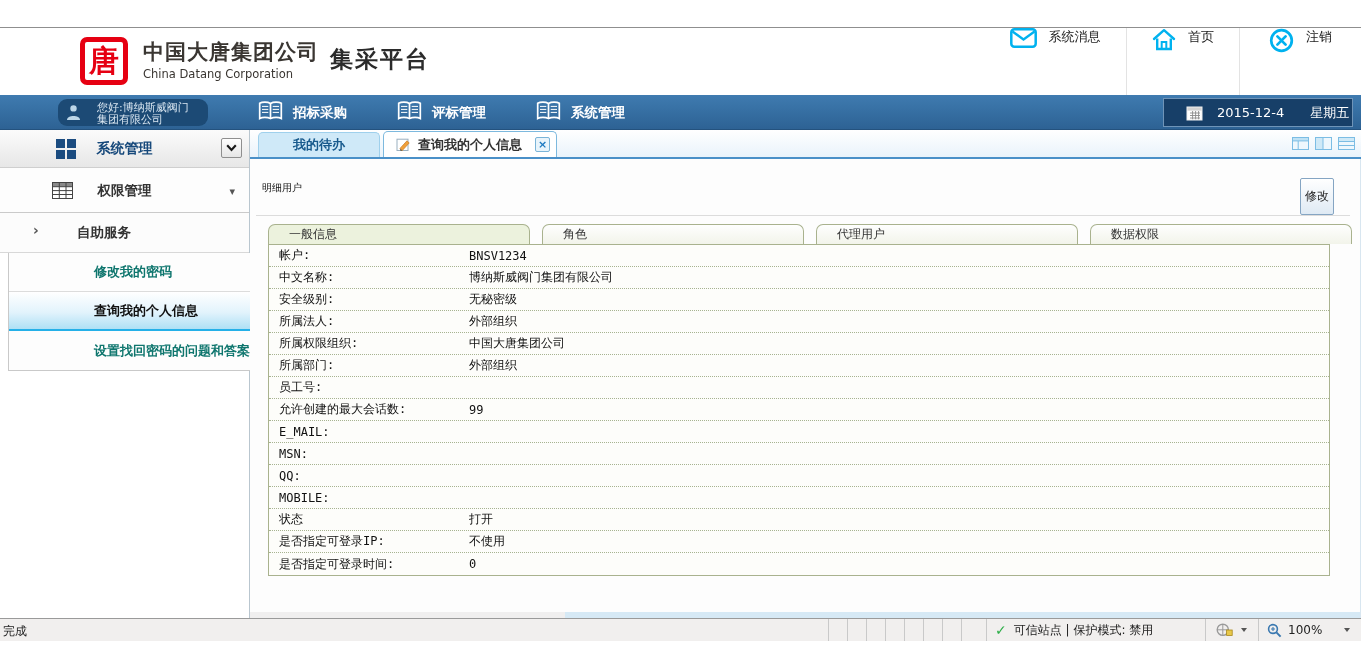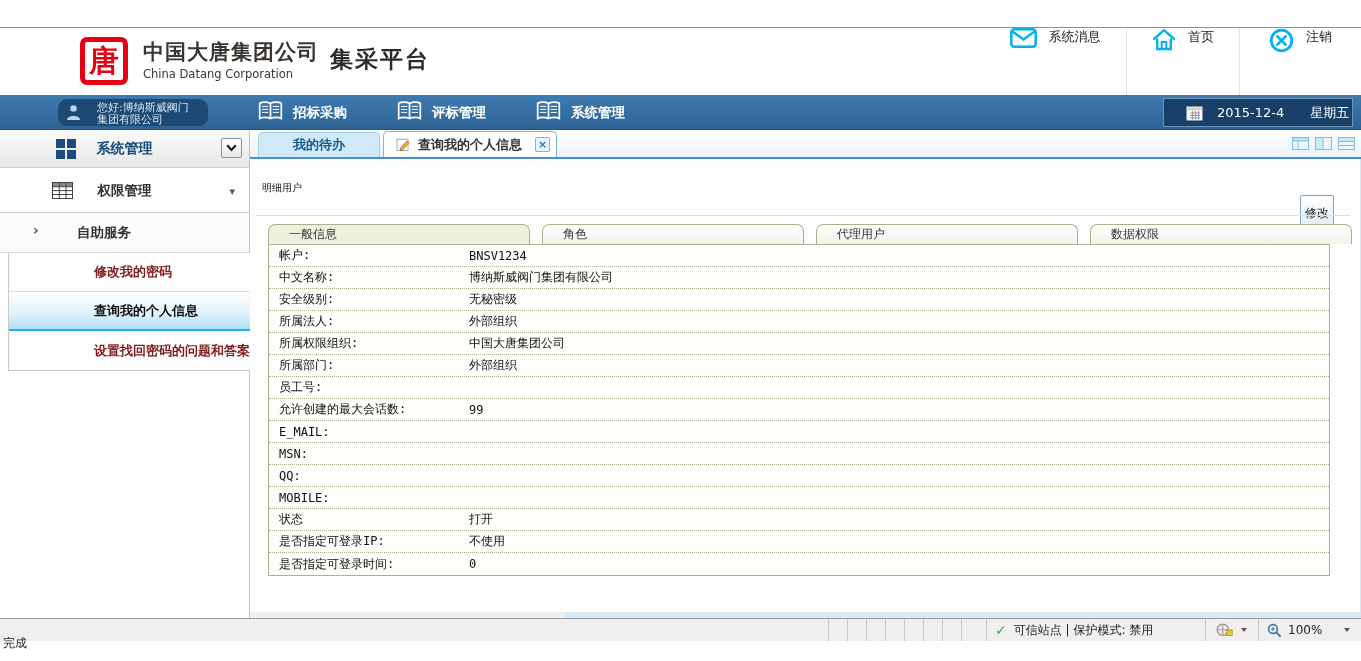--- a/index.html
+++ b/index.html
@@ -42,52 +42,52 @@
   .side-title { position:absolute; left:0; top:10px; width:100%; text-align:center; font-size:14px; font-weight:bold; color:#17497b; }
   .collapse-btn { position:absolute; right:7px; top:8px; width:21px; height:20px; background:linear-gradient(#ffffff,#e6e6e6); border:1px solid #8f8f8f; border-radius:2px; display:flex; align-items:center; justify-content:center; cursor:pointer; }
   .perm-row { position:absolute; left:0; top:38px; width:100%; height:45px; background:#fdfdfd; border-bottom:1px solid #cacaca; cursor:pointer; }
   .table-icon { position:absolute; left:52px; top:14px; }
   .perm-label { position:absolute; left:0; top:14px; width:100%; text-align:center; font-size:13.5px; font-weight:bold; color:#333; }
   .perm-caret { position:absolute; right:14px; top:17px; font-size:11px; color:#555; }
   .service-row { position:absolute; left:0; top:83px; width:100%; height:40px; background:#fcfcfc; border-bottom:1px solid #d8d8d8; cursor:pointer; }
   .service-arrow { position:absolute; left:33px; top:9px; font-size:14px; font-weight:bold; color:#555; }
   .service-label { position:absolute; left:77px; top:11px; font-size:13.5px; font-weight:bold; color:#333; }
   .side-items { position:absolute; left:8px; top:123px; width:242px; border-left:1px solid #c9c9c9; border-bottom:1px solid #c9c9c9; }
-  .side-item { height:39px; border-bottom:1px solid #dcdcdc; display:flex; align-items:center; padding-left:85px; font-size:13px; font-weight:bold; color:#7f1d1d; cursor:pointer; background:#fdfdfd; white-space:nowrap; }
+  .side-item { height:39px; border-bottom:1px solid #dcdcdc; display:flex; align-items:center; padding-left:85px; font-size:13px; font-weight:bold; color:#0f766e; cursor:pointer; background:#fdfdfd; white-space:nowrap; }
   .side-item:last-child { border-bottom:none; }
   .side-item.active { background:linear-gradient(180deg,#ffffff 0%,#e2f3fc 55%,#aee0f5 100%); border-bottom:2px solid #25b0e8; color:#111; }
 
   
   .tabstrip { position:absolute; left:250px; top:130px; width:1111px; height:29px; background:linear-gradient(180deg,#ffffff,#e9f3fb); border-bottom:2px solid #4a90c8; }
   .tab-todo { position:absolute; left:8px; bottom:0; width:122px; height:25px; background:#cfe9f8; border:1px solid #9fd0ec; border-bottom:none; border-radius:5px 5px 0 0; display:flex; align-items:center; justify-content:center; font-size:13px; font-weight:bold; color:#185a8d; cursor:pointer; }
   .tab-active { position:absolute; left:133px; bottom:0; width:174px; height:26px; background:#ffffff; border:1px solid #7db9de; border-bottom:none; border-radius:5px 5px 0 0; display:flex; align-items:center; gap:7px; padding:0 6px 0 12px; cursor:pointer; }
   .tab-active-label { font-size:13px; font-weight:bold; color:#333; white-space:nowrap; flex:1; }
   .tab-close { width:15px; height:15px; background:#e8f4fb; border:1px solid #7ab4d8; border-radius:2px; display:flex; align-items:center; justify-content:center; font-size:11px; font-weight:bold; color:#1b78c0; line-height:1; cursor:pointer; }
   .layout-icons { position:absolute; right:6px; top:5px; display:flex; gap:6px; }
   .layout-icons svg { cursor:pointer; }
 
   
   .content { position:absolute; left:250px; top:159px; width:1111px; height:459px; background:#fdfdfd; border-right:1px solid #d8e6f0; }
   .section-title { position:absolute; left:12px; top:22px; font-size:10px; color:#111; }
-  .modify-btn { position:absolute; right:26px; top:36px; width:34px; height:37px; border:1px solid #85a5c3; border-radius:2px; background:linear-gradient(180deg,#ffffff,#dfeaf4); font-size:12px; color:#222; display:flex; align-items:center; justify-content:center; cursor:pointer; font-family:"DejaVu Sans", sans-serif; }
+  .modify-btn { position:absolute; right:26px; top:19px; width:34px; height:37px; border:1px solid #85a5c3; border-radius:2px; background:linear-gradient(180deg,#ffffff,#dfeaf4); font-size:12px; color:#222; display:flex; align-items:center; justify-content:center; cursor:pointer; font-family:"DejaVu Sans", sans-serif; }
   .content-divider { position:absolute; left:6px; right:10px; top:56px; height:1px; background:#dcdcdc; }
   .dtabs { position:absolute; left:18px; top:65px; display:flex; }
   .dtab { width:262px; height:20px; line-height:19px; border:1px solid #a9b28e; border-bottom:none; border-radius:7px 7px 0 0; padding-left:20px; font-size:12px; color:#333; background:linear-gradient(#fefefe,#f2f4ea); margin-right:12px; cursor:pointer; white-space:nowrap; }
   .dtab.active { background:#ecf2dd; }
   .form-box { position:absolute; left:18px; top:85px; width:1062px; height:332px; border:1px solid #a9b28e; background:#fdfdfa; }
   .form-row { height:22px; display:flex; align-items:center; border-bottom:1px dotted #a7b390; font-size:12px; color:#111; font-family:"DejaVu Sans Mono", monospace; }
   .form-row:last-child { border-bottom:none; }
   .fl { width:200px; padding-left:10px; white-space:nowrap; }
   .fv { flex:1; white-space:nowrap; }
   .content-bottom-strip { position:absolute; left:315px; right:0; bottom:0; height:6px; background:#d6e9f5; }
   .content-bottom-gray { position:absolute; left:0; width:315px; bottom:0; height:6px; background:#f0efef; }
 
   
   .statusbar { position:absolute; left:0; top:618px; width:100%; height:23px; background:#f1efee; border-top:1px solid #9a9a9a; font-size:12px; color:#222; }
-  .status-done { position:absolute; left:3px; top:16px; }
+  .status-done { position:absolute; left:3px; top:4px; }
   .status-cells { position:absolute; left:828px; top:0; height:100%; display:flex; }
   .status-cell { width:19px; height:100%; border-left:1px solid #c9c9c9; }
   .status-security { position:absolute; left:986px; top:0; height:100%; display:flex; align-items:center; gap:7px; border-left:1px solid #c9c9c9; padding-left:8px; }
   .check-glyph { color:#2faf4a; font-weight:bold; font-size:14px; }
   .status-protect { position:absolute; left:1205px; top:0; width:52px; height:100%; display:flex; align-items:center; justify-content:center; gap:8px; border-left:1px solid #c9c9c9; cursor:pointer; }
   .status-zoom { position:absolute; left:1258px; top:0; width:96px; height:100%; display:flex; align-items:center; gap:6px; border-left:1px solid #c9c9c9; padding-left:8px; cursor:pointer; }
   .caret-down { width:0; height:0; border-left:3.5px solid transparent; border-right:3.5px solid transparent; border-top:4.5px solid #555; display:inline-block; }
 </style>
 </head>
 <body>

